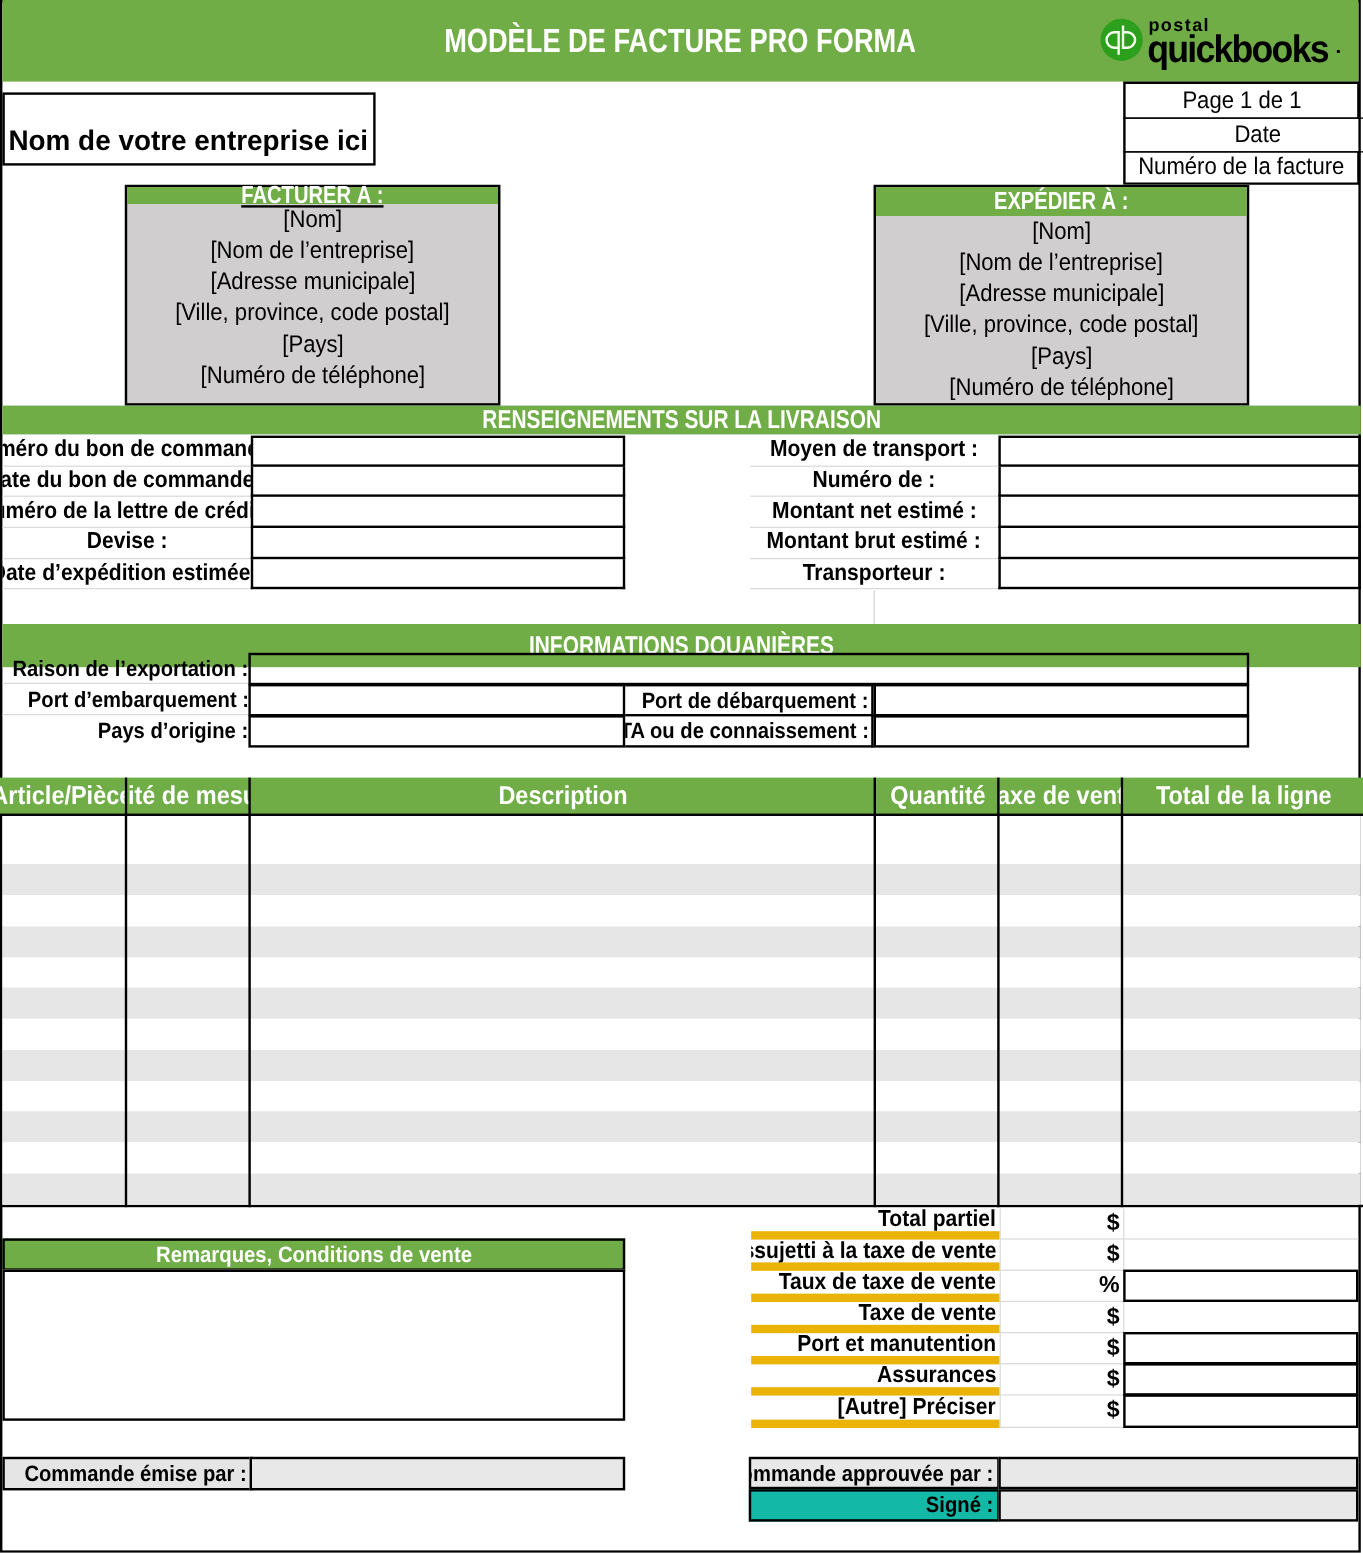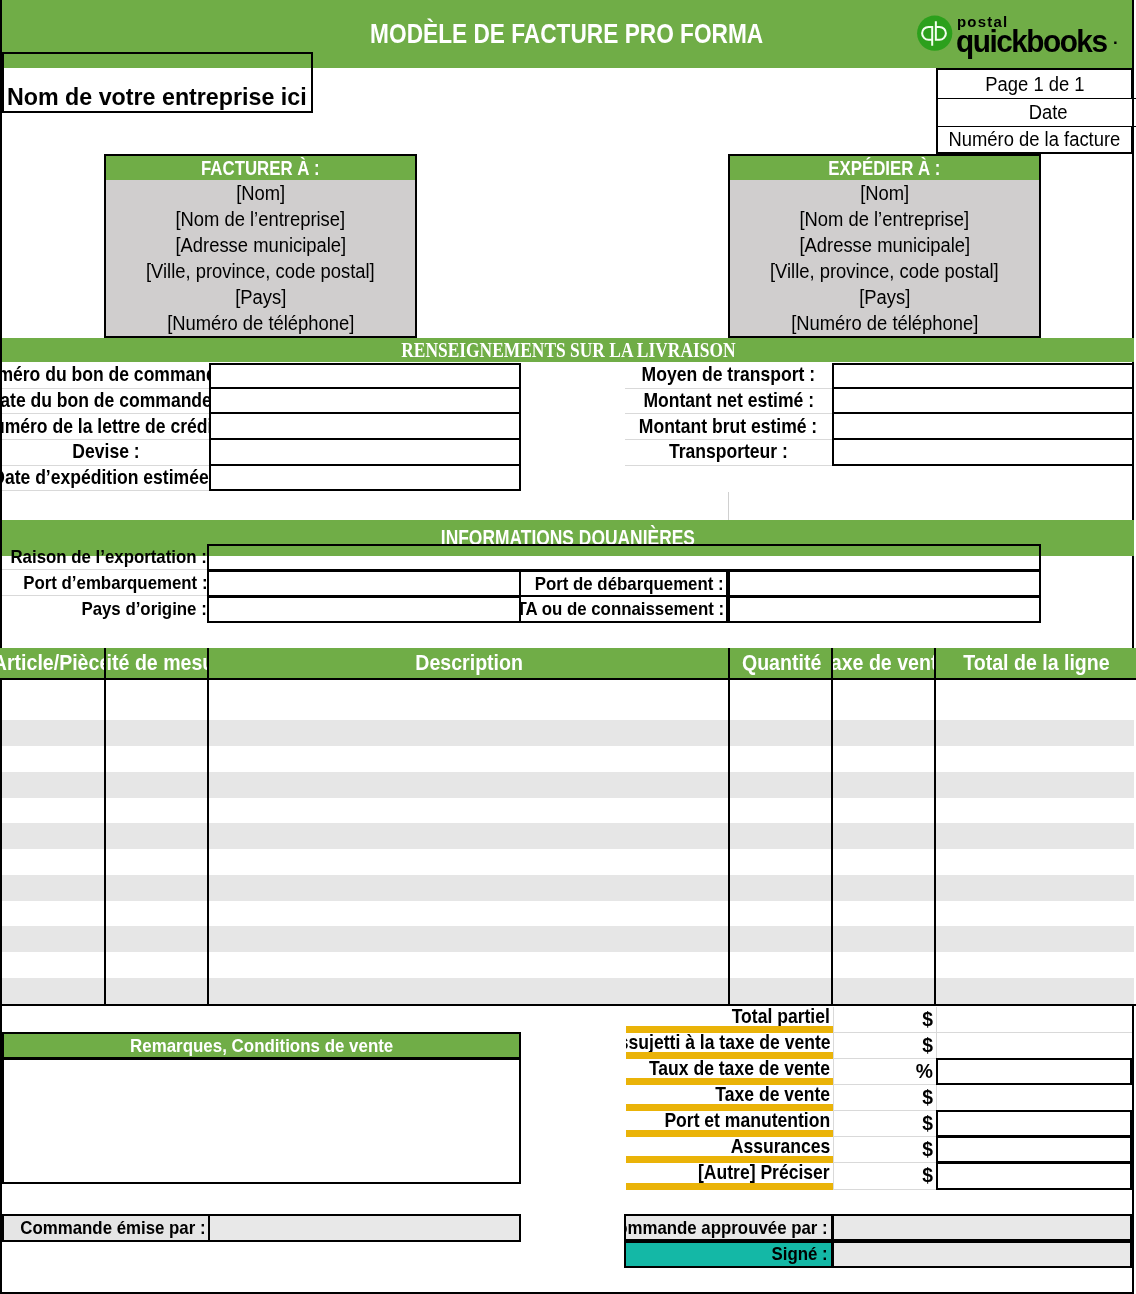--- a/index.html
+++ b/index.html
@@ -55,36 +55,36 @@
         <circle cx="24.7" cy="24.2" r="17.6" fill="#2ca01c"></circle>
         <path d="M18.55 16.9a7.45 7.45 0 1 0 0 14.9h2.65v4.9h2.0V16.9Zm0 2.05h2.65v10.8h-2.65a5.4 5.4 0 1 1 0-10.8Z" fill="#f4fff0"></path>
         <path d="M24.85 12.3v19.5h4.6a7.45 7.45 0 1 0 0-14.9H26.85V12.3Zm2.0 6.65h2.6a5.4 5.4 0 1 1 0 10.8h-2.6Z" fill="#f4fff0"></path>
       </g>
     </svg>
   </div>
   <div class="abs" style="left:957px;top:14px;font-size:15px;font-weight:bold;letter-spacing:1.2px;color:#000;line-height:15px;">postal</div>
   <div class="abs" style="left:956px;top:25px;font-size:32px;font-weight:bold;letter-spacing:-1.6px;color:#000;line-height:32px;transform:scaleX(0.93);transform-origin:0 0;">quickbooks</div>
   <div class="abs" style="left:1113px;top:30px;font-size:17px;font-weight:bold;color:#000;line-height:17px;">.</div>
 
-  <div class="abs lt" style="left:2px;top:52px;width:311px;height:61px;border:2px solid #000;padding-left:3px;padding-top:21px;align-items:flex-end;">
+  <div class="abs lt" style="left:2px;top:77px;width:311px;height:61px;border:2px solid #000;padding-left:3px;padding-top:21px;">
     <span style="font-size:23.6px;font-weight:bold;white-space:nowrap;display:inline-block;transform:scaleX(0.985);transform-origin:left center;">Nom de votre entreprise ici</span>
   </div>
 
   <div class="abs ctr" style="left:936px;top:68px;width:197px;height:31px;border:2px solid #000;border-bottom-width:1px;">
     <span class="nw" style="font-size:20px;">Page 1 de 1</span>
   </div>
   <div class="abs ctr" style="left:936px;top:98px;width:225px;height:29px;border:2px solid #000;border-top-width:1px;border-bottom-width:1px;">
     <span class="nw" style="font-size:20px;">Date</span>
   </div>
   <div class="abs ctr" style="left:936px;top:126px;width:197px;height:28px;border:2px solid #000;border-top-width:1px;">
     <span class="nw" style="font-size:20px;">Numéro de la facture</span>
   </div>
 
   <div class="abs" style="left:104px;top:154px;width:313px;height:184px;border:2px solid #000;background:#d0cece;">
-    <div class="ctr" style="height:24px;background:#70ad47;">
+    <div class="ctr" style="height:14px;background:#70ad47;text-decoration:underline;">
       <span class="nwc2 ghdr" style="font-size:20.5px;">FACTURER À :</span>
     </div>
     <div>
       <div class="ctr" style="height:26px;">
           <span class="nw" style="font-size:20px;">[Nom]</span>
         </div>
       <div class="ctr" style="height:26px;">
           <span class="nw" style="font-size:20px;">[Nom de l’entreprise]</span>
         </div>
       <div class="ctr" style="height:26px;">
@@ -121,21 +121,21 @@
         </div>
       <div class="ctr" style="height:26px;">
           <span class="nw" style="font-size:20px;">[Pays]</span>
         </div>
       <div class="ctr" style="height:26px;">
           <span class="nw" style="font-size:20px;">[Numéro de téléphone]</span>
         </div>
     </div>
   </div>
 
-  <div class="abs green ctr" style="left:2px;top:338px;width:1132px;height:24px;font-family:Liberation Serif, serif;">
+  <div class="abs green ctr" style="left:2px;top:338px;width:1132px;height:24px;">
     <span class="nwc ghdr" style="font-size:21.5px;">RENSEIGNEMENTS SUR LA LIVRAISON</span>
   </div>
 
   <div class="abs" style="left:2px;top:363.0px;width:519px;height:154px;">
     <div class="shiprow">
       <div class="lbl ctr">
           <span class="nwb">Numéro du bon de commande :</span>
         </div>
       <div class="fld"></div>
     </div>
@@ -162,20 +162,26 @@
           <span class="nwb">Date d’expédition estimée :</span>
         </div>
       <div class="fld"></div>
     </div>
   </div>
 
   <div class="abs" style="left:625px;top:363.0px;width:509px;height:128px;">
     <div class="shiprow">
       <div class="lbl ctr">
           <span class="nwb">Moyen de transport :</span>
+        </div>
+      <div class="fld"></div>
+    </div>
+    <div class="shiprow">
+      <div class="lbl ctr">
+          <span class="nwb">Numéro de :</span>
         </div>
       <div class="fld"></div>
     </div>
     <div class="shiprow">
       <div class="lbl ctr">
           <span class="nwb">Montant net estimé :</span>
         </div>
       <div class="fld"></div>
     </div>
     <div class="shiprow">

